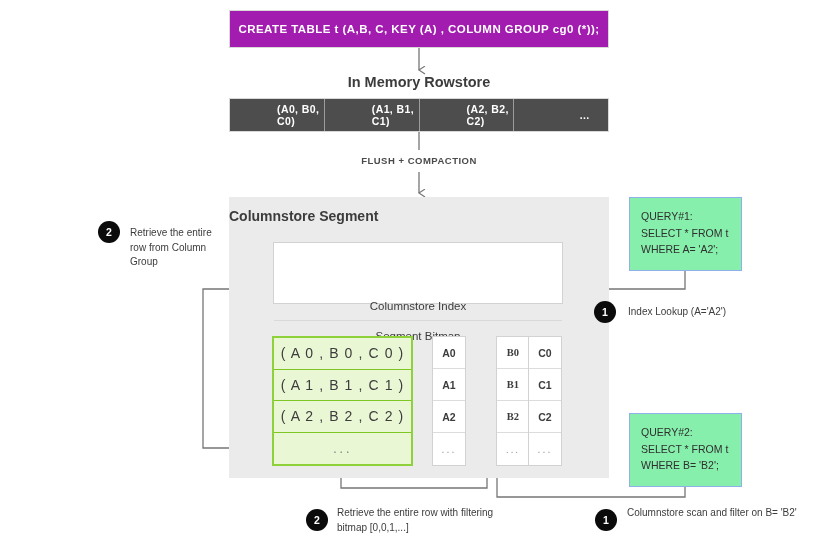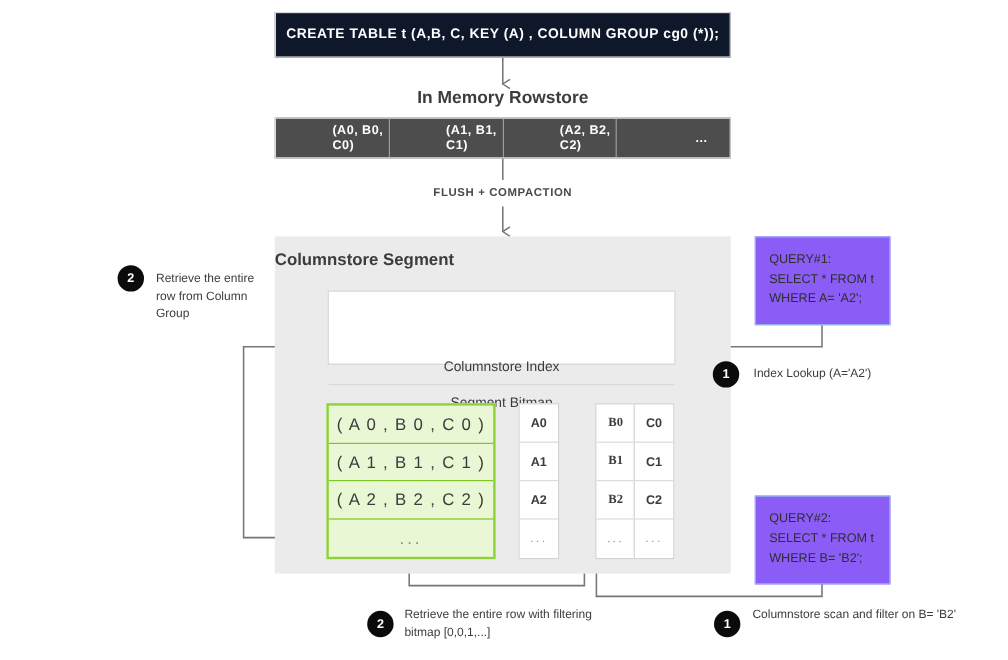--- a/index.html
+++ b/index.html
@@ -19,21 +19,21 @@
     position: absolute;
     inset: 0;
     width: 840px;
     height: 550px;
   }
   .abs { position: absolute; }
 
   
   #sql-box {
     left: 229px; top: 10px; width: 380px; height: 38px;
-    background: #0f172a;
+    background: #a21caf;
     border: 1px solid #d8d8d8;
     box-sizing: border-box;
     display: flex; align-items: center; justify-content: center;
   }
   #sql-box .sql-text {
     color: #ffffff;
     font-size: 11.5px;
     font-weight: bold;
     letter-spacing: 0.45px;
     white-space: nowrap;
@@ -140,21 +140,21 @@
   }
   .colstack .ccell:last-child { border-bottom: none; }
   .colstack .ccell.dots { color: #9a9a9a; letter-spacing: 2px; font-weight: normal; }
   #colstack-a { left: 432px; }
   #colstack-b { left: 496px; font-family: Liberation Serif, serif; }
   #colstack-c { left: 528px; }
 
   
   .query-box {
     width: 113px; height: 74px;
-    background: #8b5cf6;
+    background: #86efac;
     border: 1px solid #8fb0e8;
     box-sizing: border-box;
     padding: 10px 0 0 11px;
   }
   .query-box .qline {
     font-size: 10.5px;
     color: #2f2f2f;
     line-height: 16.5px;
     white-space: nowrap;
   }

